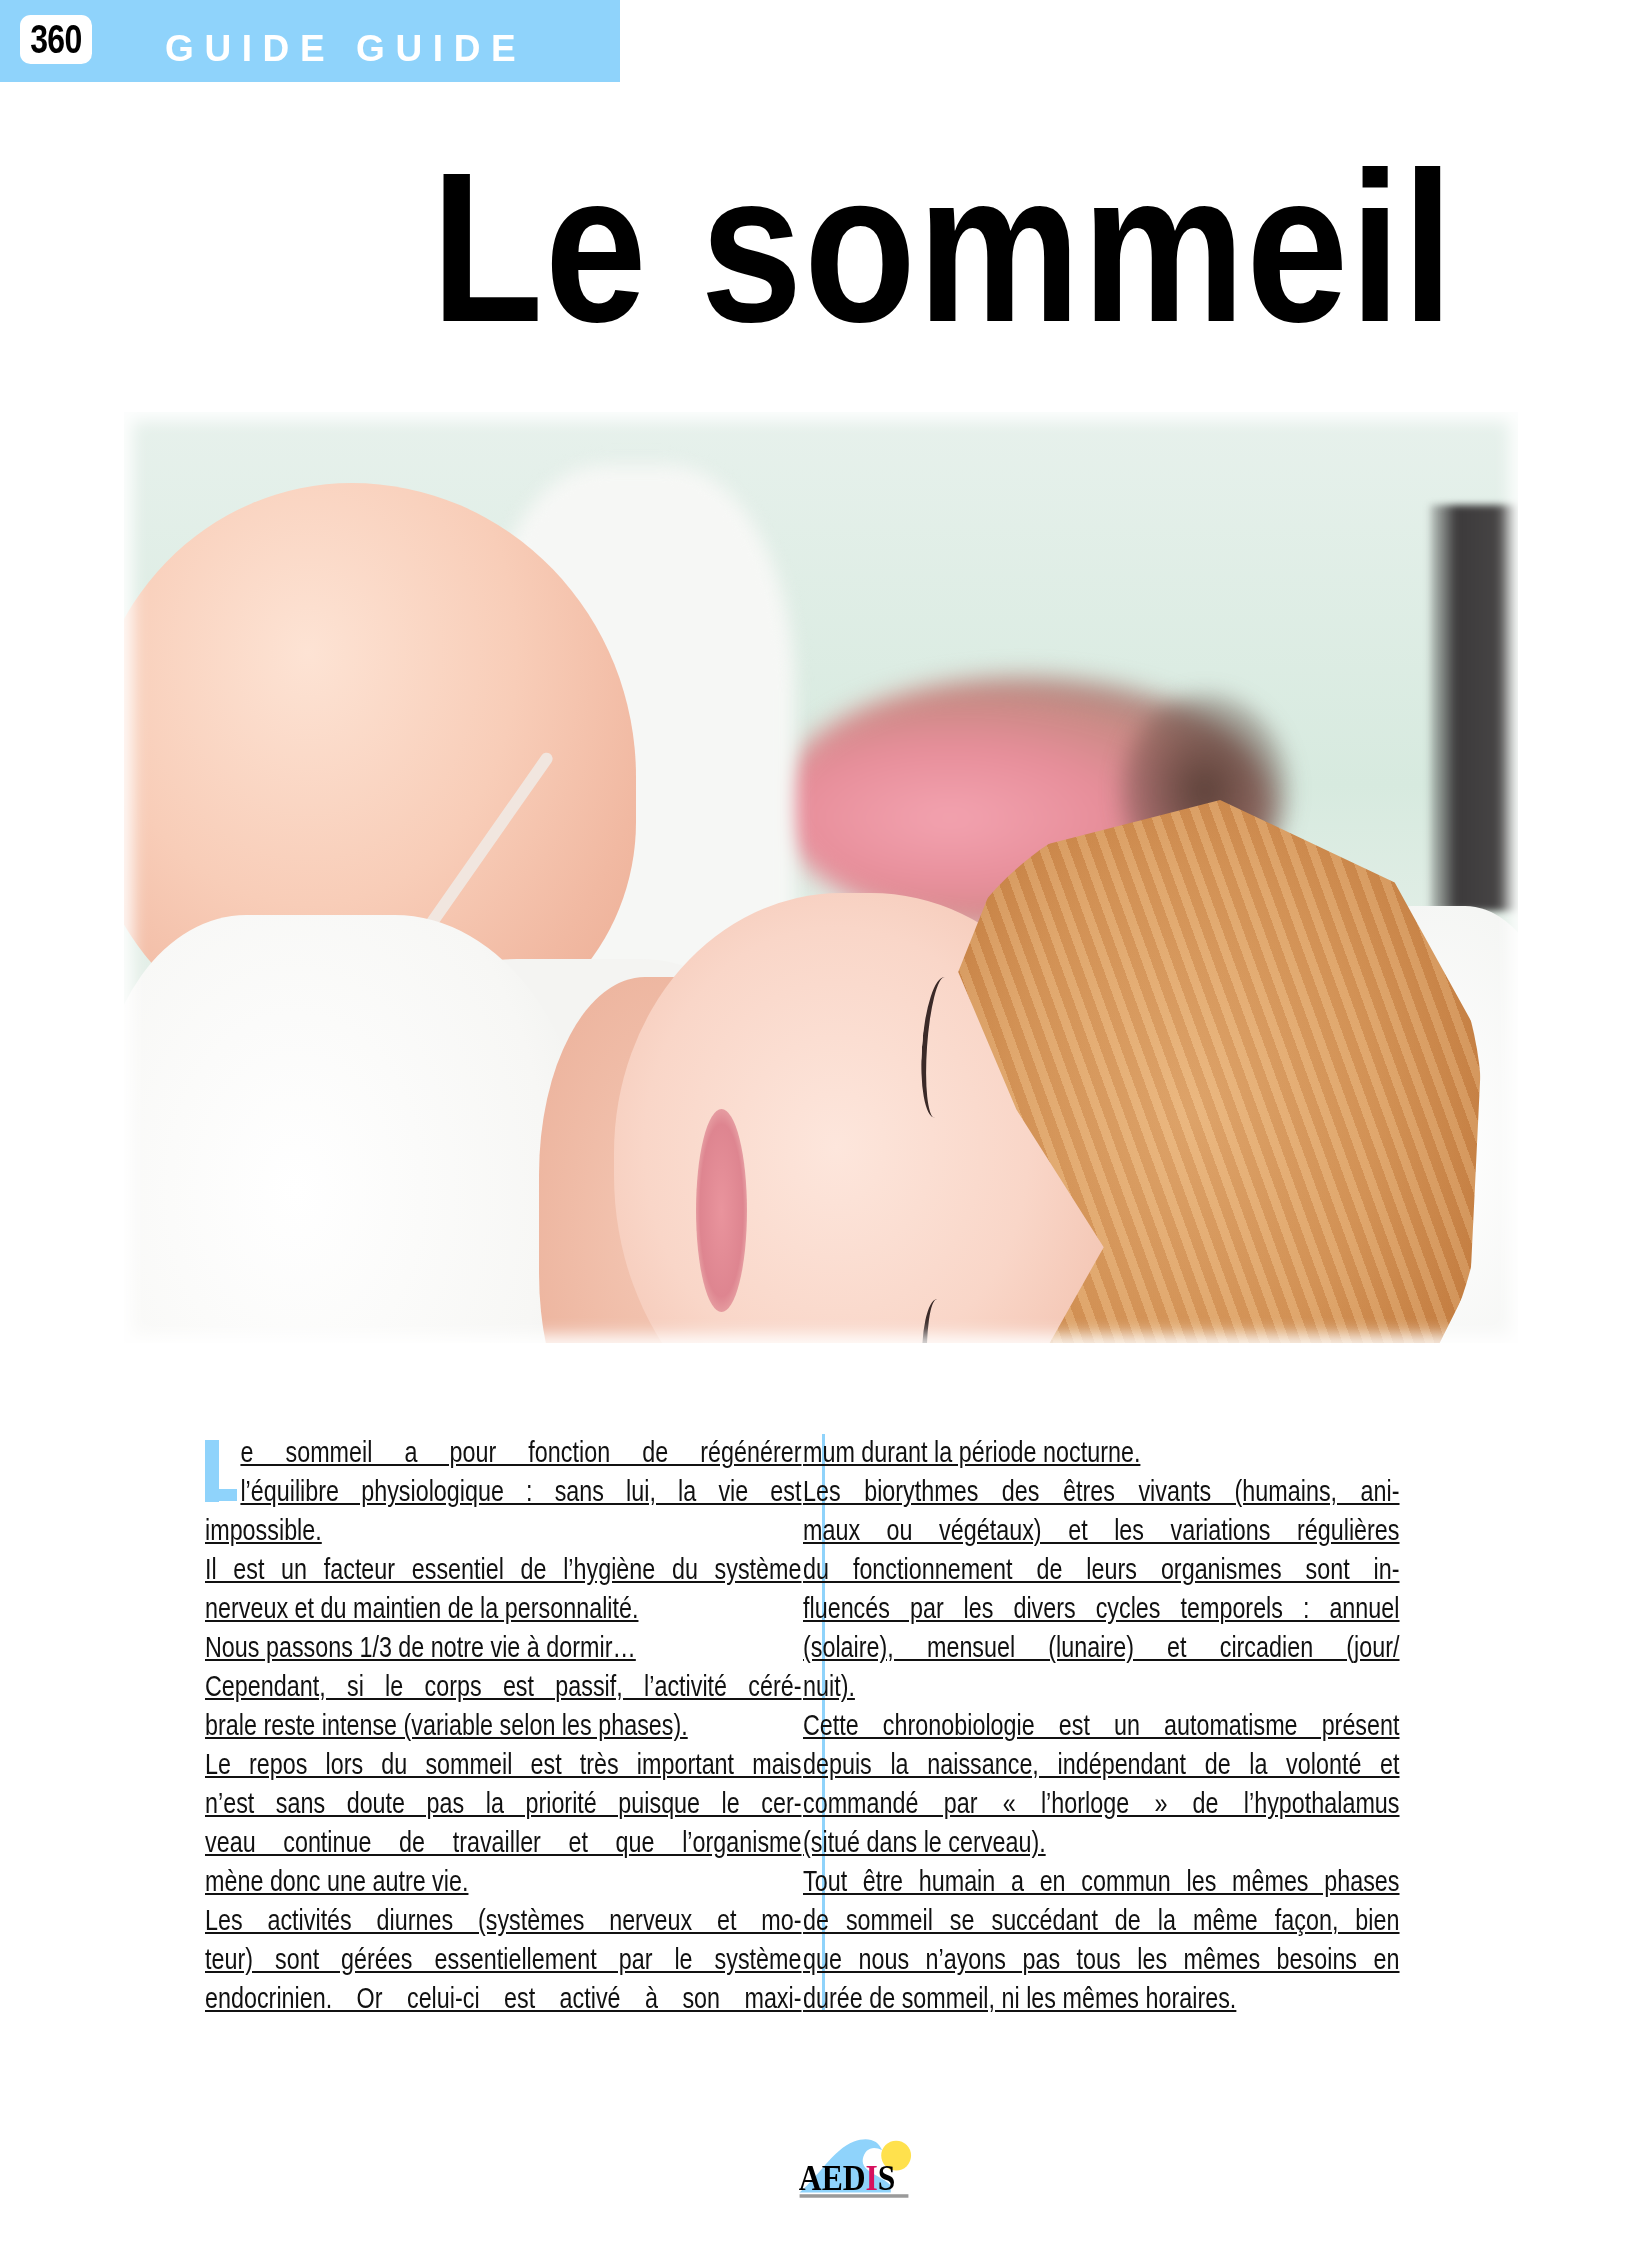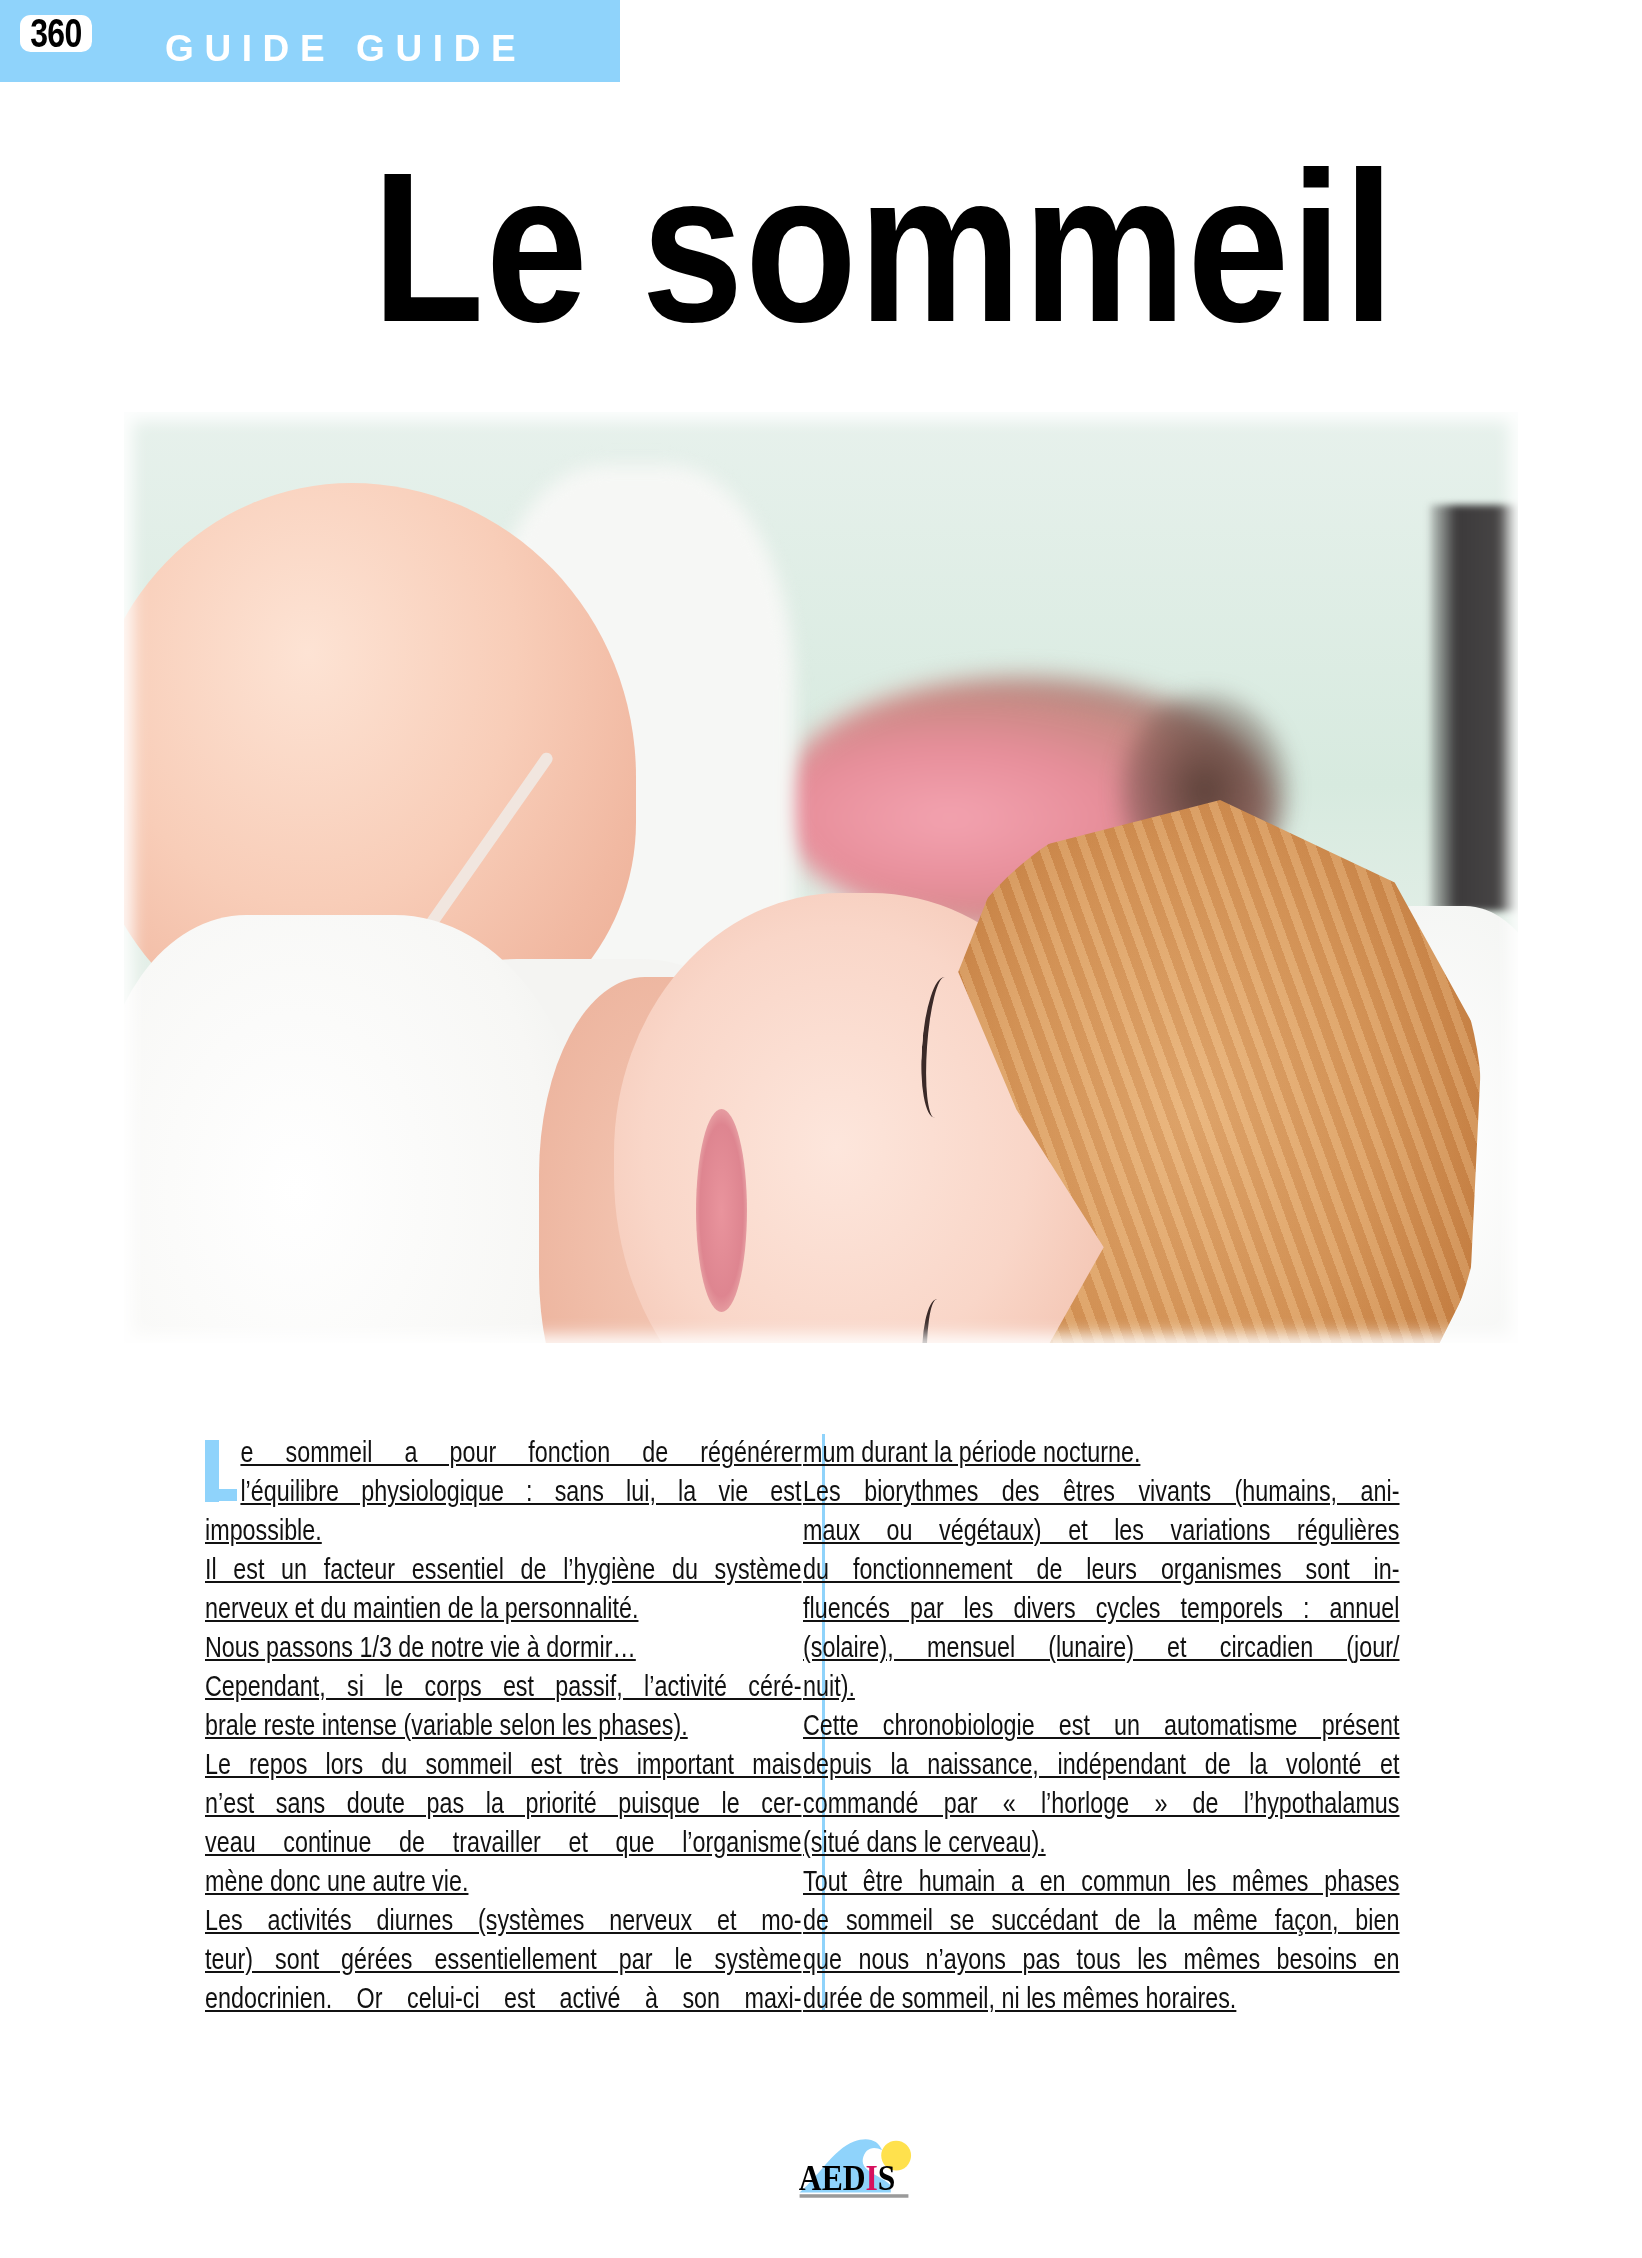--- a/index.html
+++ b/index.html
@@ -6,36 +6,36 @@
     body {
       width: 1643px; height: 2258px; position: relative; overflow: hidden;
       background: #ffffff; font-family: "Liberation Sans", sans-serif; color: #111;
     }
     
     .header-bar {
       position: absolute; left: 0; top: 0; width: 620px; height: 82px;
       background: #8fd3fb;
     }
     .badge {
-      position: absolute; left: 20px; top: 15px; width: 72px; height: 37px;
+      position: absolute; left: 20px; top: 15px; width: 72px; height: 49px;
       background: #ffffff; border-radius: 10.6px;
       display: flex; align-items: center; justify-content: center; overflow: hidden;
     }
     .badge span {
       display: inline-block; font-weight: bold; font-size: 41px; color: #000;
       transform: scaleX(0.78); letter-spacing: -0.9px; line-height: 1;
     }
     .series-label {
       position: absolute; left: 165px; top: 30px; color: #ffffff;
       font-weight: bold; font-size: 37px; letter-spacing: 10.6px; line-height: 1;
     }
     
     .title {
       position: absolute; left: 348px; top: 141px; width: 1072px; height: 212px;
-      display: flex; justify-content: center; overflow: visible;
+      display: flex; overflow: visible;
     }
     .title h1 {
       margin: 0; font-weight: bold; font-size: 213px; line-height: 212px;
       white-space: nowrap; letter-spacing: 1.8px;
       transform: scaleX(0.86); transform-origin: center;
       color: #000;
     }
     
     .photo {
       position: absolute; left: 124px; top: 412px; width: 1394px; height: 931px;

